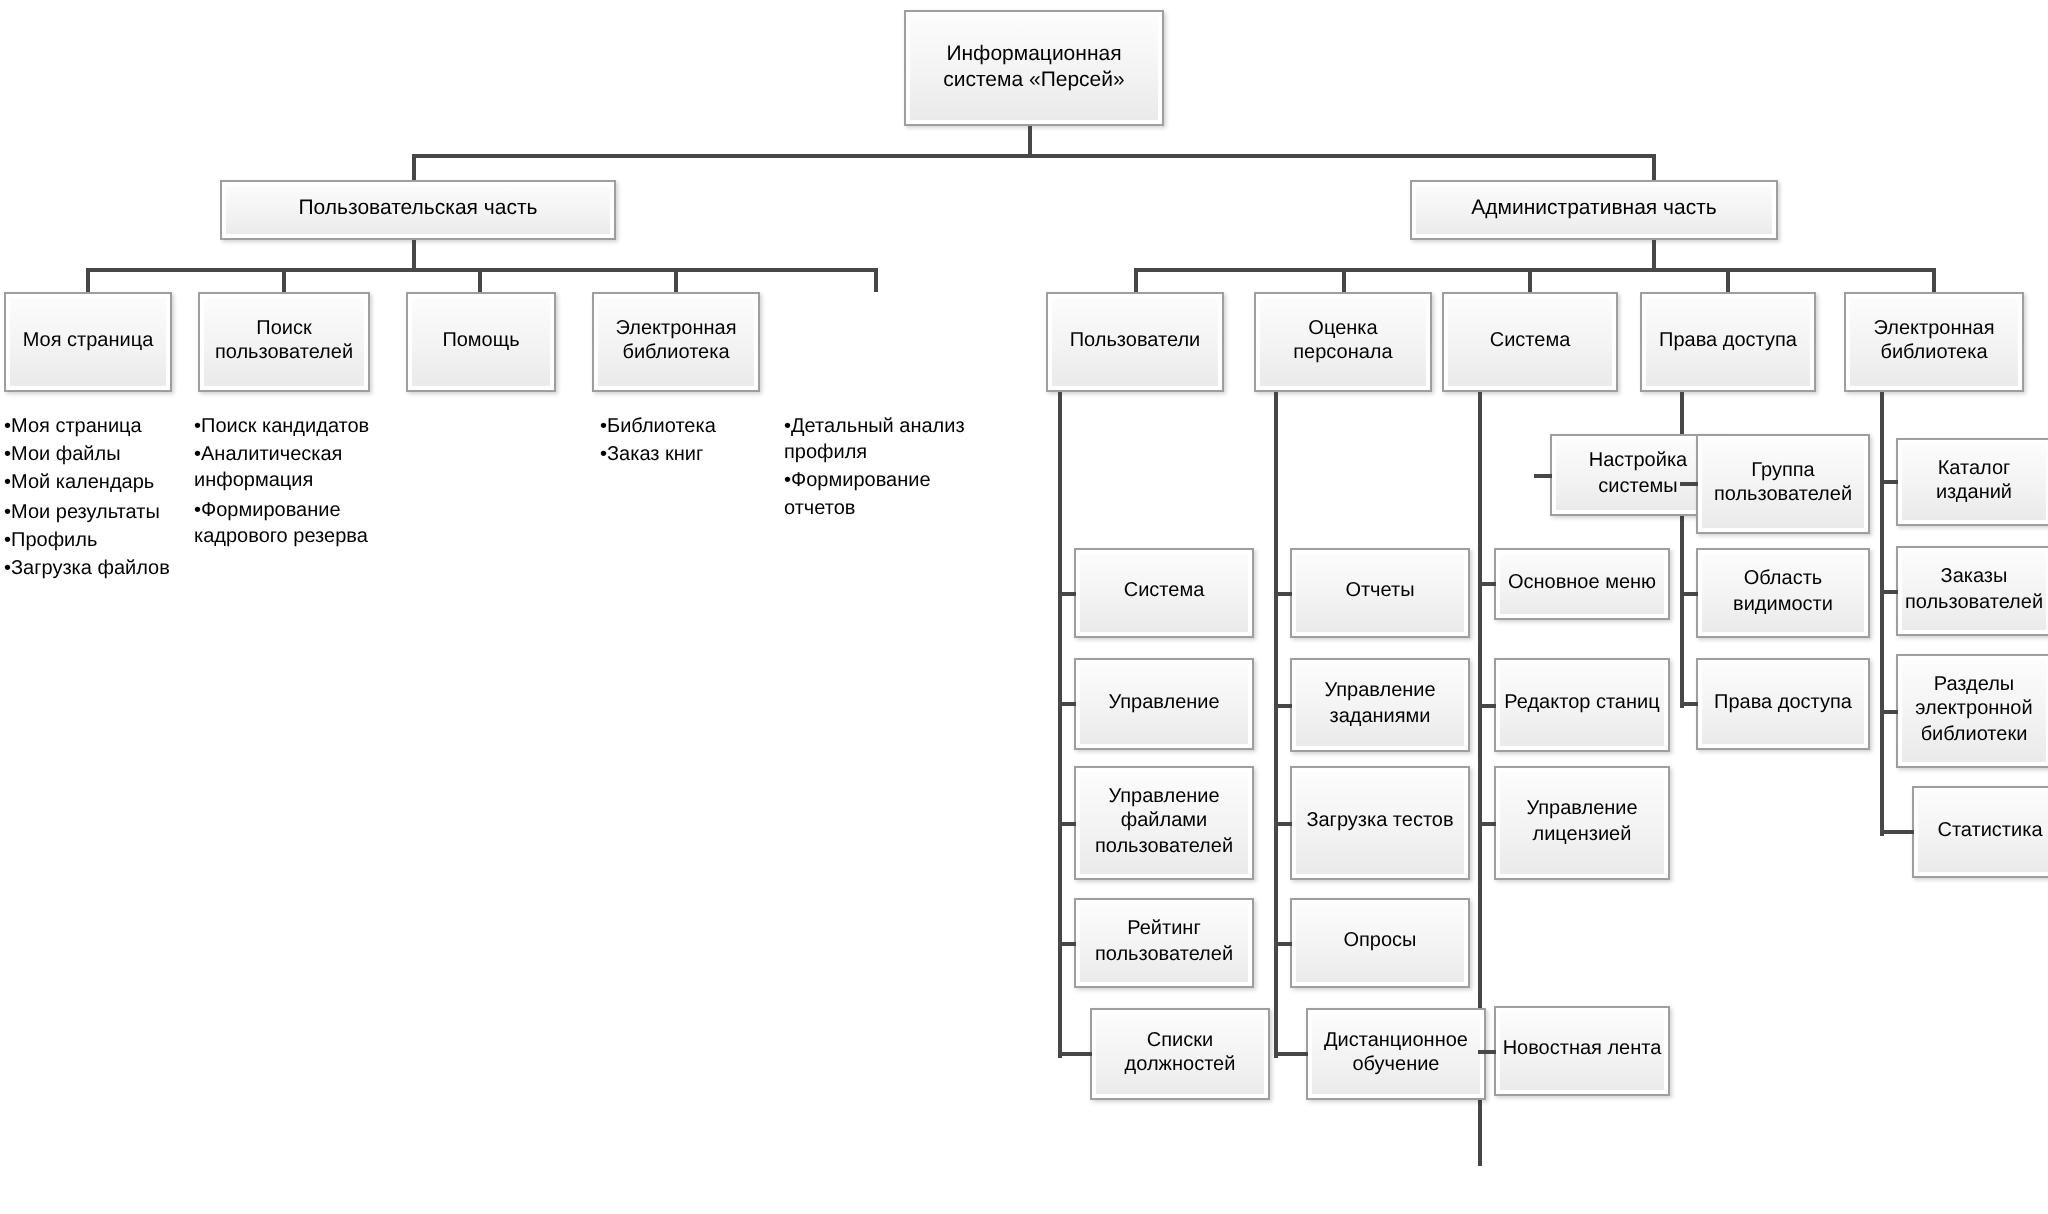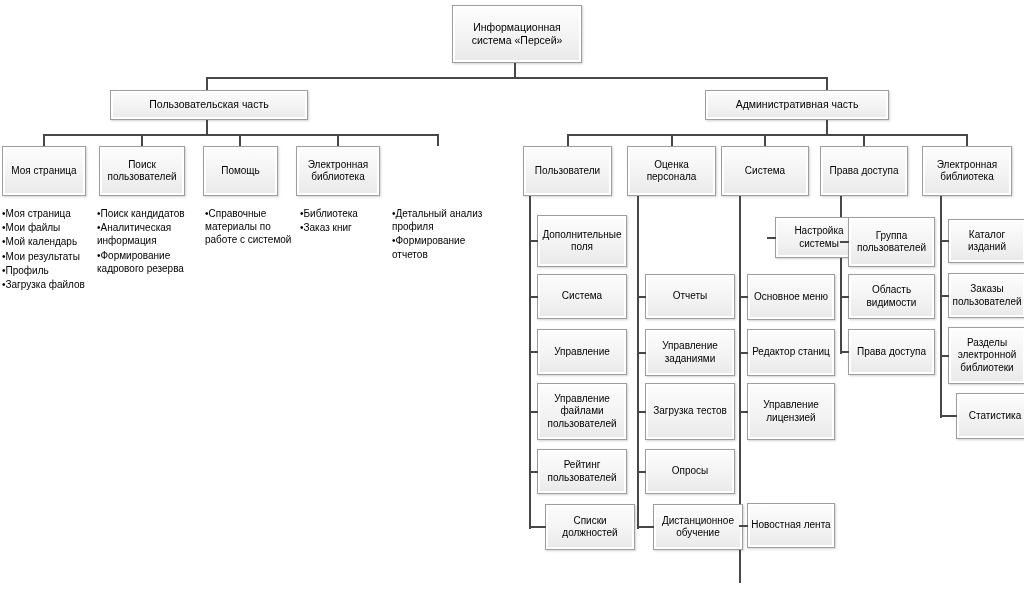--- a/index.html
+++ b/index.html
@@ -80,23 +80,20 @@
     <li>Мой календарь</li>
     <li>Мои результаты</li>
     <li>Профиль</li>
     <li>Загрузка файлов</li>
   </ul>
   <ul class="blist" style="left:97px;width:98px">
     <li>Поиск кандидатов</li>
     <li>Аналитическая информация</li>
     <li>Формирование кадрового резерва</li>
   </ul>
-  <ul class="blist" style="left:205px;width:92px">
-    <li>Справочные материалы по работе с системой</li>
-  </ul>
   <ul class="blist" style="left:300px;width:85px">
     <li>Библиотека</li>
     <li>Заказ книг</li>
   </ul>
   <ul class="blist" style="left:392px;width:100px">
     <li>Детальный анализ профиля</li>
     <li>Формирование отчетов</li>
   </ul>
 
   <div class="line" style="left:826px;top:120px;width:2px;height:16px"></div>
@@ -122,23 +119,20 @@
   <div class="box" style="left:922px;top:146px;width:90px;height:50px">
     <span>Электронная библиотека</span>
   </div>
 
   <div class="line" style="left:529px;top:196px;width:2px;height:333px"></div>
   <div class="line" style="left:637px;top:196px;width:2px;height:333px"></div>
   <div class="line" style="left:739px;top:196px;width:2px;height:387px"></div>
   <div class="line" style="left:840px;top:196px;width:2px;height:158px"></div>
   <div class="line" style="left:940px;top:196px;width:2px;height:222px"></div>
 
-  <div class="box cbox" style="left:537px;top:215px;width:90px;height:52px">
-    <span>Дополнительные поля</span>
-  </div>
   <div class="box cbox" style="left:537px;top:274px;width:90px;height:45px">
     <span>Система</span>
   </div>
   <div class="box cbox" style="left:537px;top:329px;width:90px;height:46px">
     <span>Управление</span>
   </div>
   <div class="box cbox" style="left:537px;top:383px;width:90px;height:57px">
     <span>Управление файлами пользователей</span>
   </div>
   <div class="box cbox" style="left:537px;top:449px;width:90px;height:45px">
@@ -160,21 +154,21 @@
   <div class="box cbox" style="left:645px;top:449px;width:90px;height:45px">
     <span>Опросы</span>
   </div>
   <div class="box cbox shift" style="left:653px;top:504px;width:90px;height:46px">
     <span>Дистанционное обучение</span>
   </div>
 
   <div class="box cbox" style="left:775px;top:217px;width:88px;height:41px">
     <span>Настройка системы</span>
   </div>
-  <div class="box cbox" style="left:747px;top:274px;width:88px;height:46px">
+  <div class="box cbox" style="left:747px;top:274px;width:88px;height:36px">
     <span>Основное меню</span>
   </div>
   <div class="box cbox" style="left:747px;top:329px;width:88px;height:47px">
     <span>Редактор станиц</span>
   </div>
   <div class="box cbox" style="left:747px;top:383px;width:88px;height:57px">
     <span>Управление лицензией</span>
   </div>
   <div class="box cbox" style="left:747px;top:503px;width:88px;height:45px">
     <span>Новостная лента</span>

